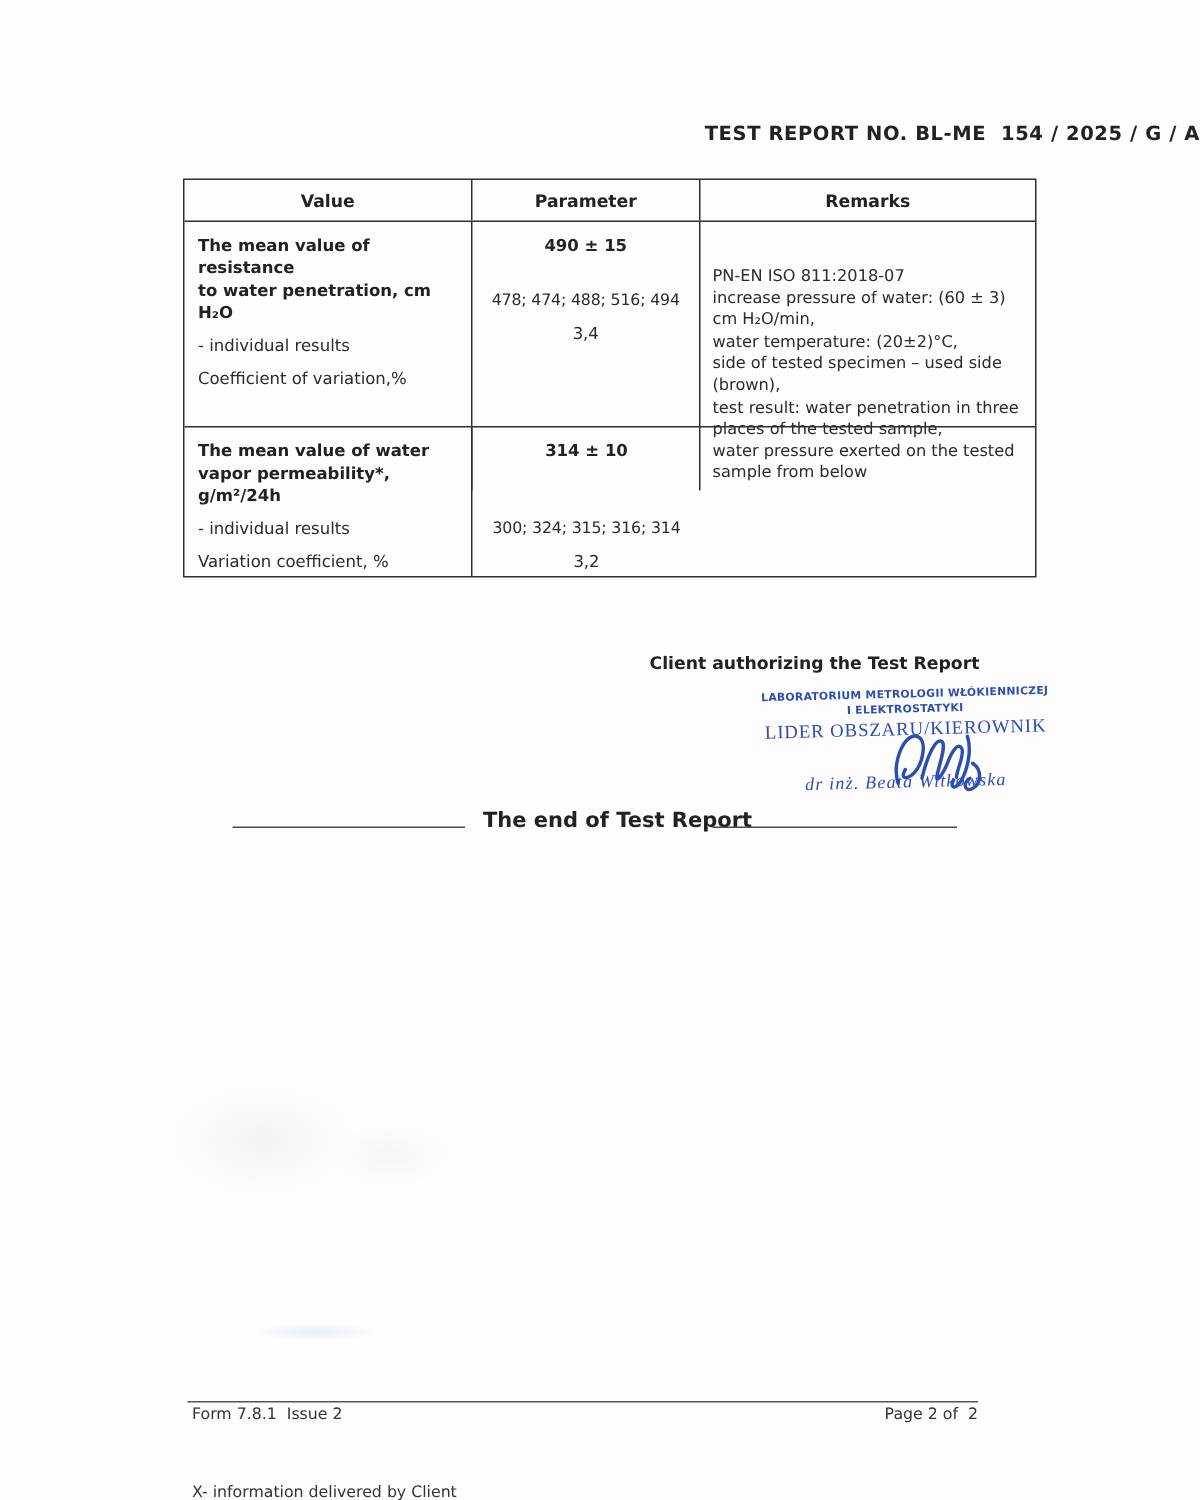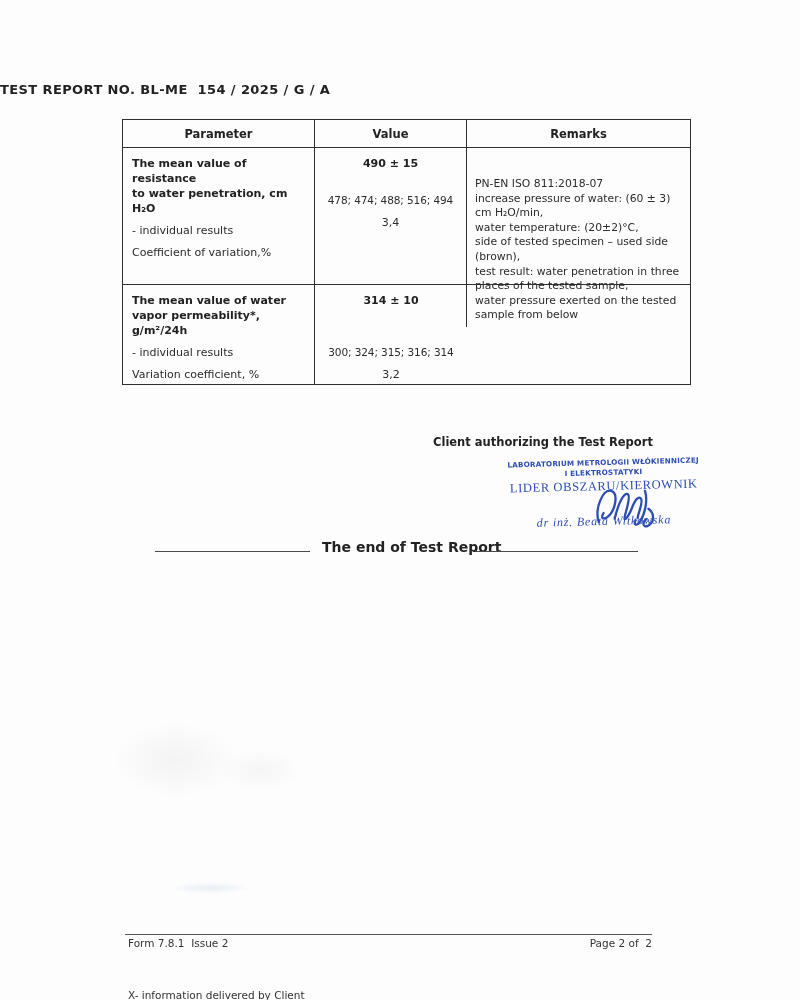--- a/index.html
+++ b/index.html
@@ -9,21 +9,21 @@
     background:#fdfdfd;
     color:#2b2b2b;
     position:relative;
     overflow:hidden;
   }
   .pre { white-space:pre-wrap; }
   .preline { white-space:pre-line; }
 
   .report-title {
     position:absolute; top:82px; left:0; width:100%;
-    text-align:left; font-weight:bold; font-size:13px;
+    text-align:right; font-weight:bold; font-size:13px;
     letter-spacing:0.4px; color:#222;
   }
 
   .report-table {
     position:absolute; left:122px; top:119px; width:569px;
     border:1px solid #2f2f2f; font-size:11px;
   }
   .t-row { display:grid; grid-template-columns:192px 152px 1fr; border-bottom:1px solid #2f2f2f; }
   .t-row:last-child, .t-cond { border-bottom:none; }
   .t-cell { border-right:1px solid #2f2f2f; }
@@ -102,22 +102,22 @@
     background:radial-gradient(closest-side, rgba(90,130,190,0.12), rgba(90,130,190,0) 75%); }
 </style>
 </head>
 <body>
 
 <div class="report-title pre">TEST REPORT NO. BL-ME  154 / 2025 / G / A</div>
 
 <div class="report-table">
 
   <div class="t-row t-head">
+    <div class="t-cell">Value</div>
     <div class="t-cell">Parameter</div>
-    <div class="t-cell">Value</div>
     <div class="t-cell">Remarks</div>
   </div>
 
   <div class="t-row row-1">
     <div class="t-cell param-cell">
       <div class="param-title preline">The mean value of resistance
 to water penetration, cm H₂O</div>
       <div class="param-sub">- individual results</div>
       <div class="param-sub">Coefficient of variation,%</div>
     </div>

